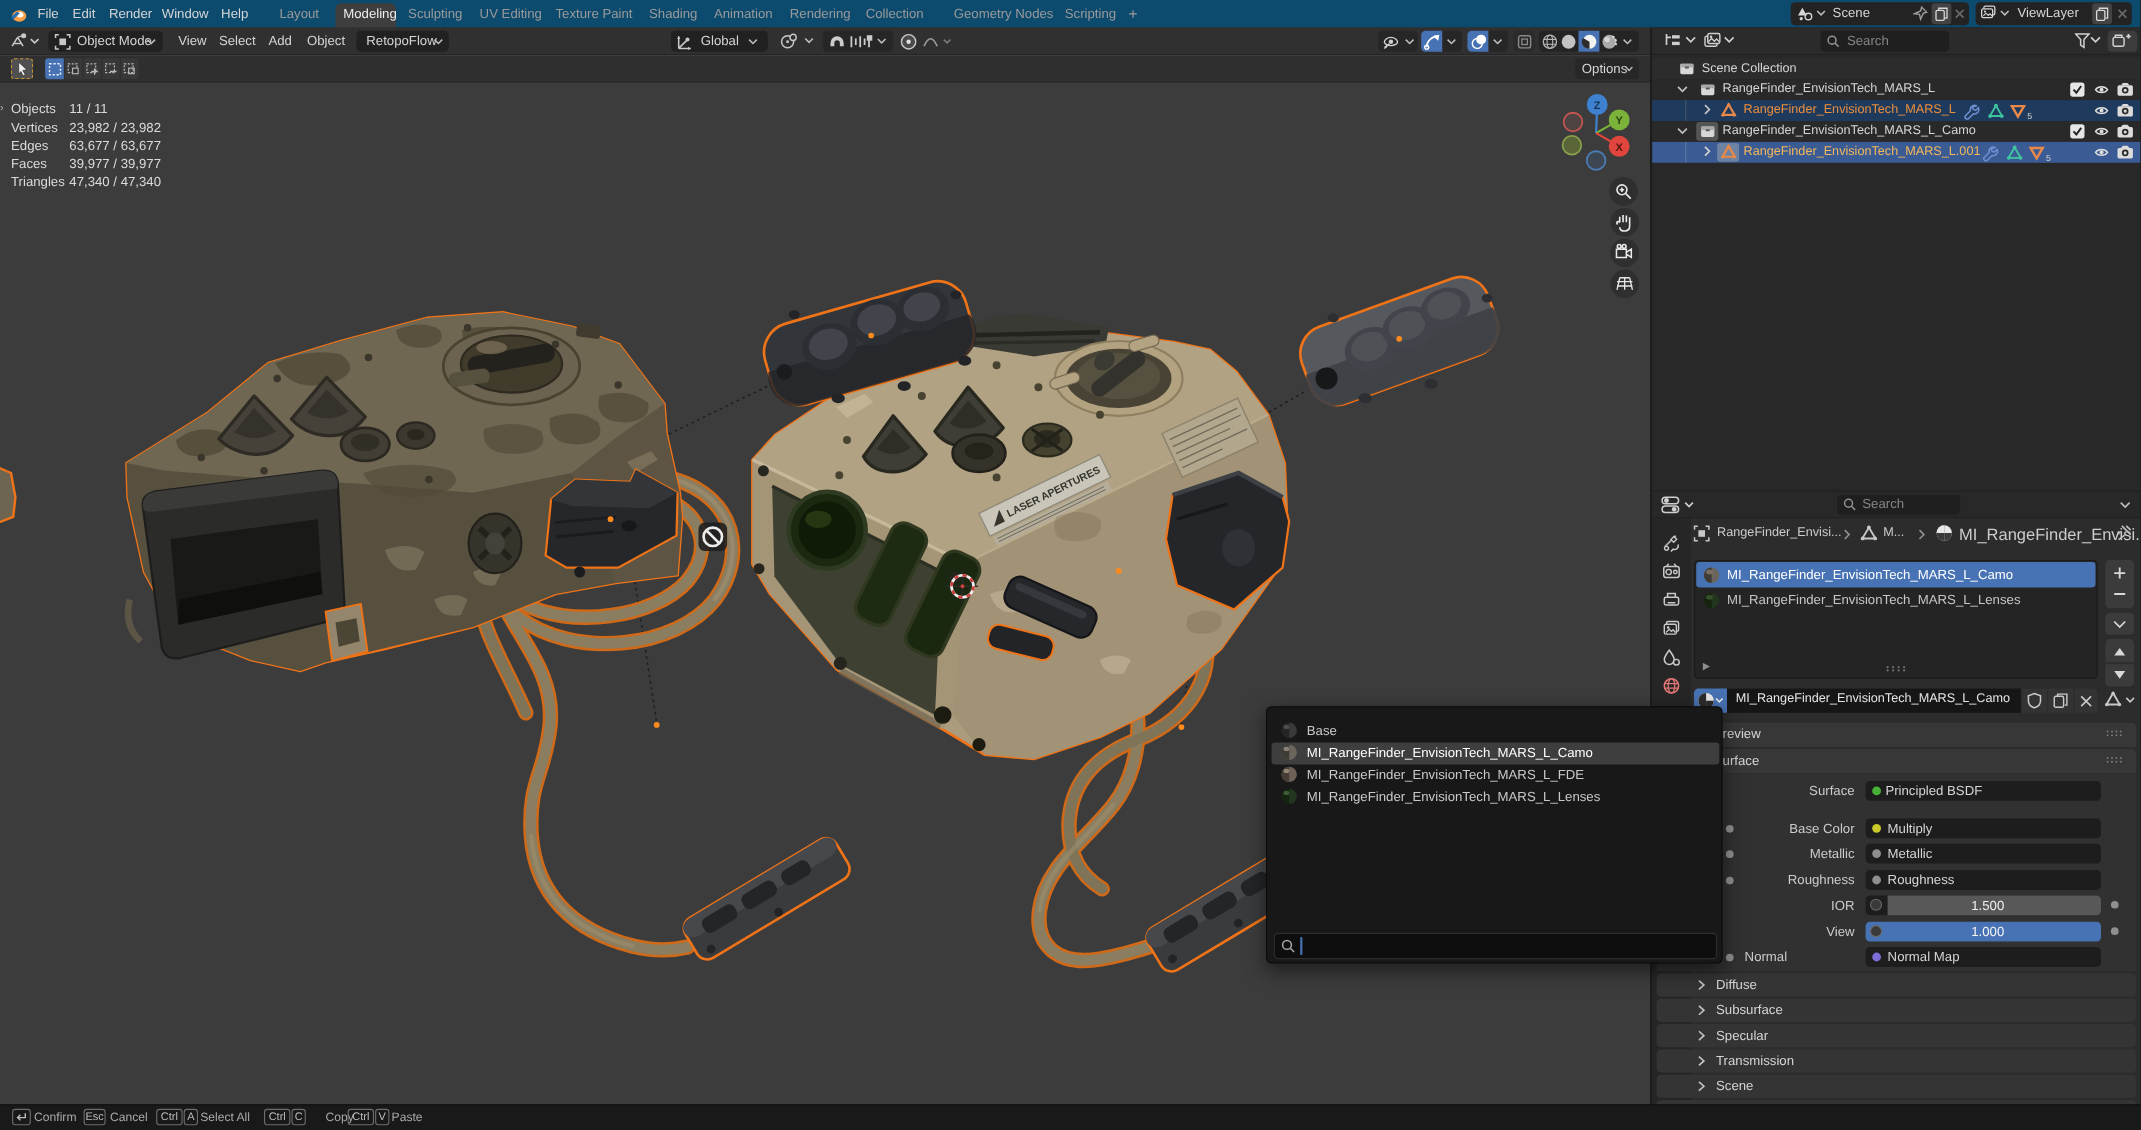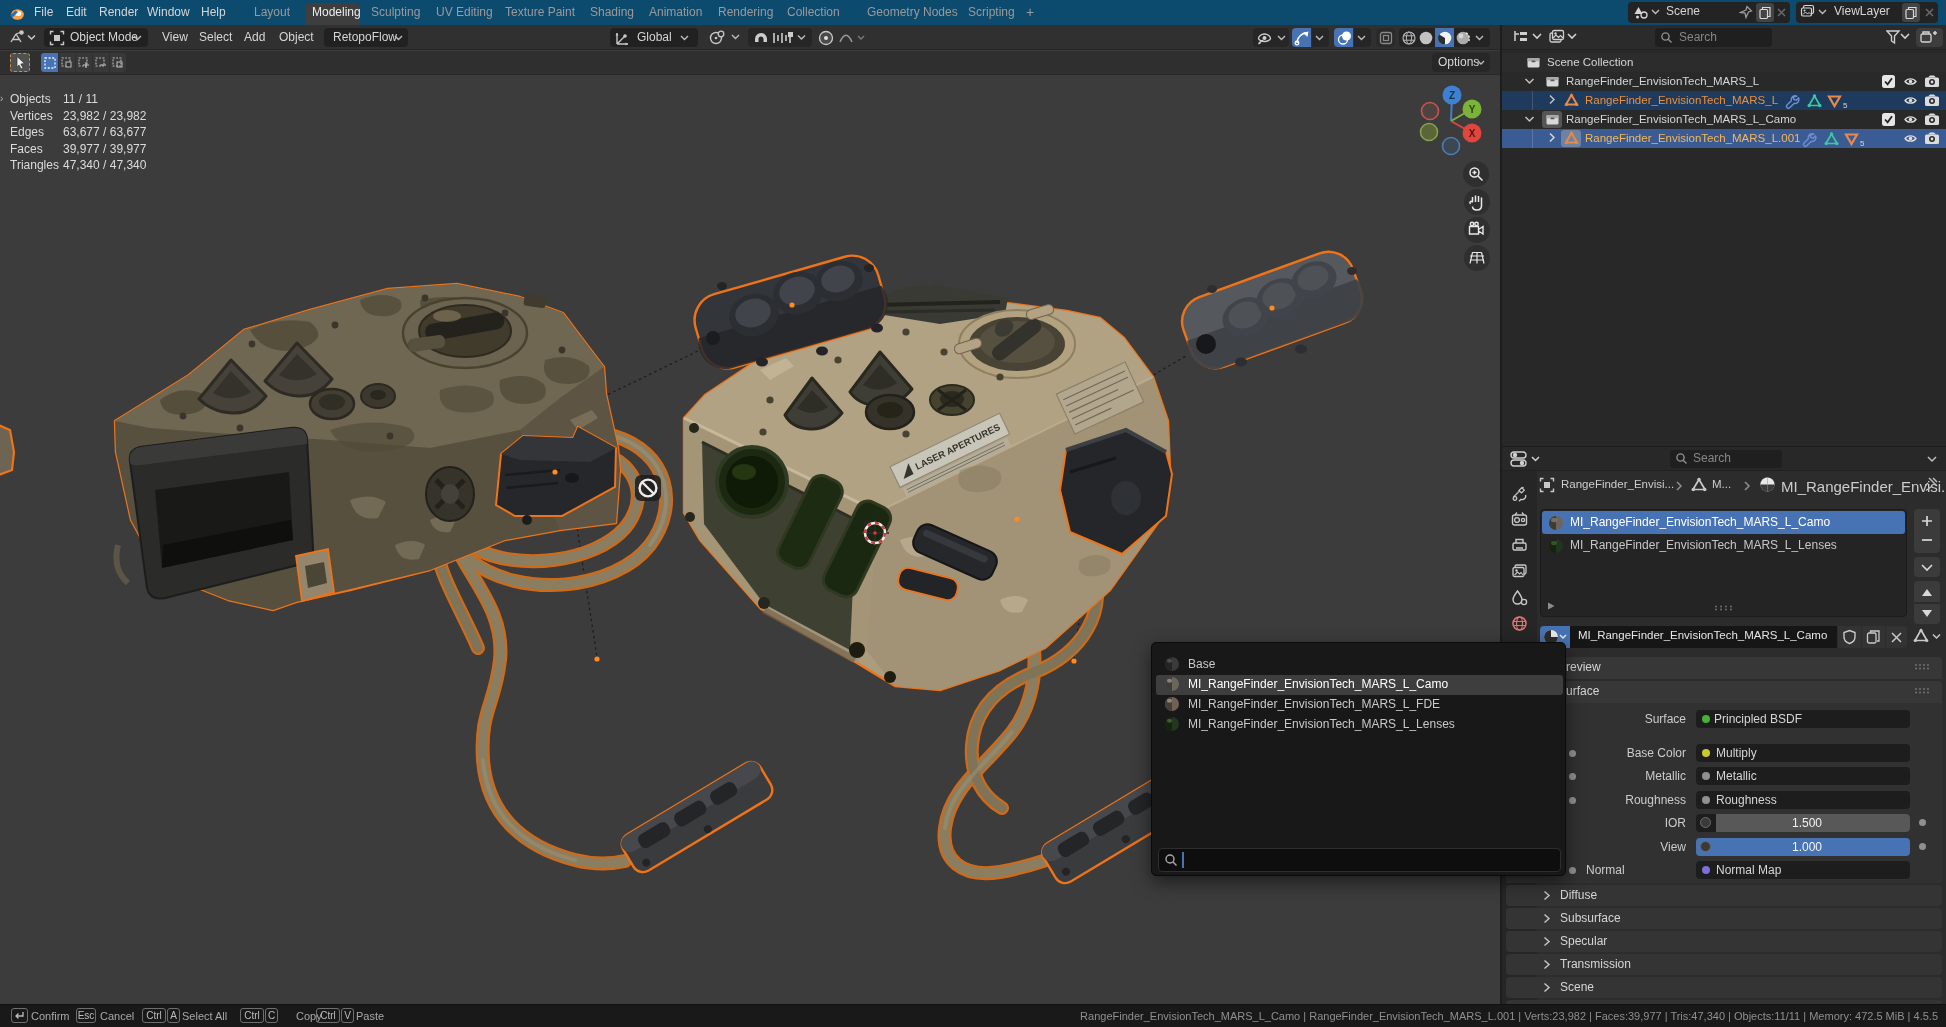--- a/index.html
+++ b/index.html
@@ -1004,21 +1004,20 @@
   <div class="abs txt" style="left:100px;top:5px;color:#a8a8a8;font-size:11px">Cancel</div>
   <div class="abs" style="left:142px;top:3px;width:24px;height:15px;border:1px solid #6e6e6e;border-radius:3px;color:#bdbdbd;font-size:10px;text-align:center;line-height:14px">Ctrl</div>
   <div class="abs" style="left:167px;top:3px;width:13px;height:15px;border:1px solid #6e6e6e;border-radius:3px;color:#bdbdbd;font-size:10px;text-align:center;line-height:14px">A</div>
   <div class="abs txt" style="left:182px;top:5px;color:#a8a8a8;font-size:11px">Select All</div>
   <div class="abs" style="left:240px;top:3px;width:24px;height:15px;border:1px solid #6e6e6e;border-radius:3px;color:#bdbdbd;font-size:10px;text-align:center;line-height:14px">Ctrl</div>
   <div class="abs" style="left:265px;top:3px;width:13px;height:15px;border:1px solid #6e6e6e;border-radius:3px;color:#bdbdbd;font-size:10px;text-align:center;line-height:14px">C</div>
   <div class="abs txt" style="left:296px;top:5px;color:#a8a8a8;font-size:11px">Copy</div>
   <div class="abs" style="left:316px;top:3px;width:24px;height:15px;border:1px solid #6e6e6e;border-radius:3px;color:#bdbdbd;font-size:10px;text-align:center;line-height:14px">Ctrl</div>
   <div class="abs" style="left:341px;top:3px;width:13px;height:15px;border:1px solid #6e6e6e;border-radius:3px;color:#bdbdbd;font-size:10px;text-align:center;line-height:14px">V</div>
   <div class="abs txt" style="left:356px;top:5px;color:#a8a8a8;font-size:11px">Paste</div>
-  <div class="abs txt" style="right:8px;top:5px;color:#8f8f8f;font-size:11px">RangeFinder_EnvisionTech_MARS_L_Camo | RangeFinder_EnvisionTech_MARS_L.001 | Verts:23,982 | Faces:39,977 | Tris:47,340 | Objects:11/11 | Memory: 472.5 MiB | 4.5.5</div>
 </div>
 
 <div class="abs" id="popup" style="left:1151px;top:642px;width:415px;height:234px;background:#181818;border:1px solid #0a0a0a;border-radius:5px;box-shadow:0 6px 18px rgba(0,0,0,.5)">
   <div class="abs" style="left:4px;top:32px;width:407px;height:20px;background:#3e3e3e;border-radius:3px"></div>
   <svg class="abs" style="left:12px;top:13px" width="16" height="16" viewBox="0 0 16 16">
         <circle cx="8" cy="8" r="7" fill="#3a3a3a"></circle>
         <path d="M8 1 a7 7 0 0 0 0 14 Z" fill="#242424"></path>
         <ellipse cx="5.5" cy="4.8" rx="2.6" ry="2" fill="#4e4e4e"></ellipse>
       </svg>
   <svg class="abs" style="left:12px;top:33px" width="16" height="16" viewBox="0 0 16 16">

